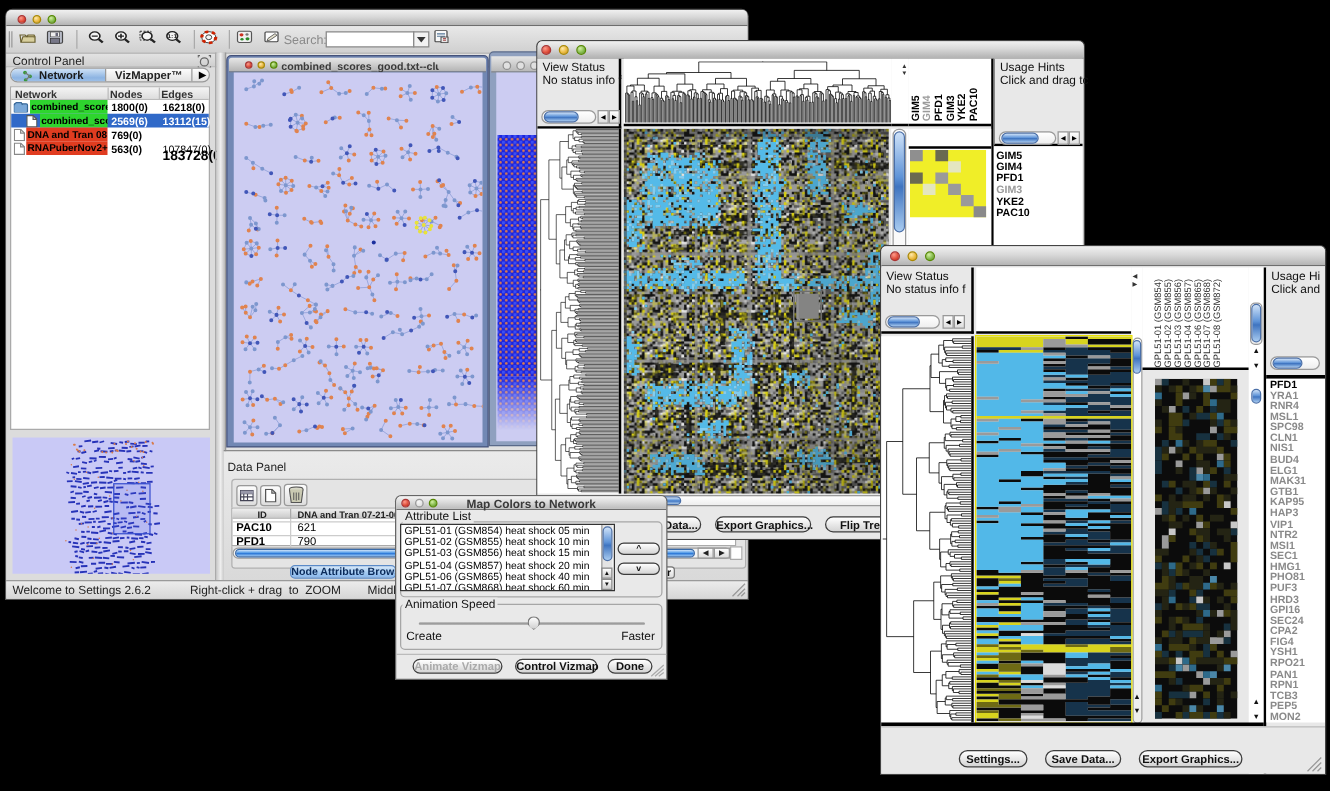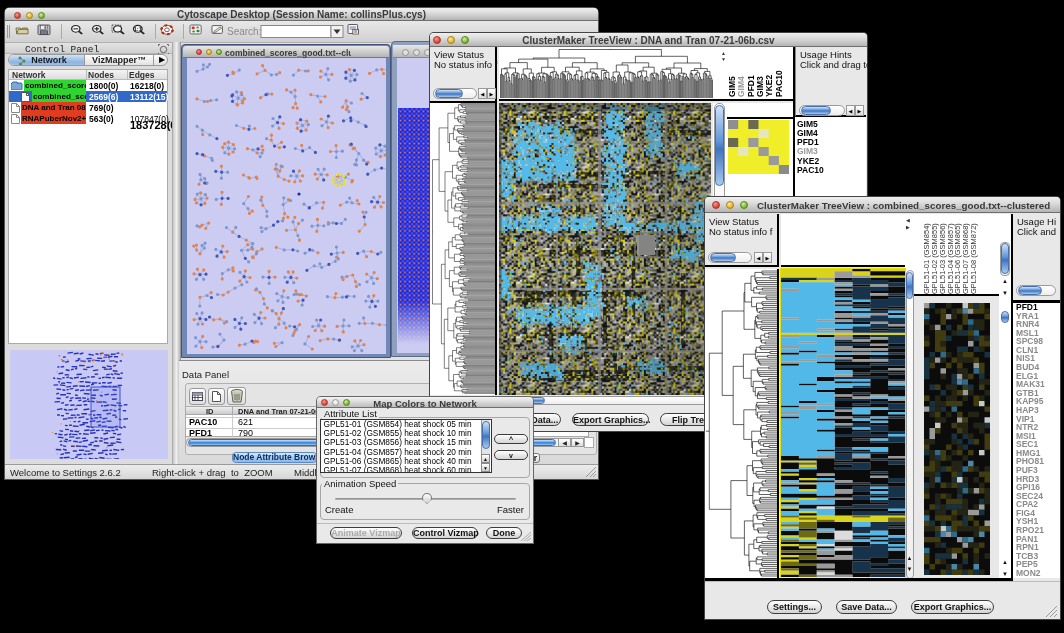--- a/index.html
+++ b/index.html
@@ -22,21 +22,20 @@
 </style></head><body>
 <div id="stage">
 
 <div class="win" style="left:5px;top:8px;width:593px;height:471px;background:#e2e2e2;border-radius:5px 5px 0 0;box-shadow:0 0 0 1px #555;">
  <div class="tbar" style="height:13px;"></div>
  <div class="lights" style="left:9px;top:4px;">
         <div class="lt r"></div>
         <div class="lt y"></div>
         <div class="lt g"></div>
       </div>
- <div class="ttl" style="top:1px;font-size:10px;">Cytoscape Desktop (Session Name: collinsPlus.cys)</div>
 
  <div class="abs" style="left:0;top:13px;width:593px;height:21px;background:linear-gradient(#e8e8e8,#d0d0d0);">
   <svg width="593" height="21">
    <g stroke="#999">
             <line x1="2.5" y1="4" x2="2.5" y2="17"></line>
             <line x1="4.5" y1="4" x2="4.5" y2="17"></line>
           </g>
    <g transform="translate(11,4.5) scale(0.8,0.64)">
             <path d="M1 13L3 6h4l1-2h6l1 2h0v7z" fill="#d8cf9e" stroke="#6a6030" stroke-width="1.2"></path>
             <path d="M1 13L0 4h5l2 2h7v1" fill="none" stroke="#6a6030" stroke-width="1.2"></path>
@@ -103,21 +102,21 @@
             <rect x="0" y="0" width="12" height="14" rx="1" fill="#f8f8f8" stroke="#444" stroke-width="1.2"></rect>
             <line x1="2" y1="4" x2="10" y2="4" stroke="#579" stroke-width="1.4"></line>
             <line x1="2" y1="7" x2="10" y2="7" stroke="#579" stroke-width="1.4"></line>
             <rect x="6" y="8" width="7" height="7" fill="#e8e8e8" stroke="#444"></rect>
             <path d="M8 10h3M8 12h3" stroke="#933" stroke-width="1"></path>
           </g>
   </svg>
  </div>
 
  <div class="abs" style="left:0;top:34px;width:593px;height:12px;background:linear-gradient(#e3e3e3,#cfcfcf);border-top:1px solid #b0b0b0;border-bottom:1px solid #b5b5b5;">
-  <div class="abs" style="left:20px;top:1px;font-size:9.5px;color:#222;font-family:Liberation Mono, monospace;">Control Panel</div>
+  <div class="abs" style="left:5px;top:1px;font-size:9.5px;color:#222;">Control Panel</div>
   <svg class="abs" style="left:153px;top:0.5px;" width="11" height="11">
           <circle cx="5.5" cy="5.5" r="3.2" fill="none" stroke="#666" stroke-width="1"></circle>
           <path d="M0.5 2v-1.5h1.5M9 0.5h1.5V2M10.5 9v1.5H9M2 10.5H0.5V9" stroke="#666" fill="none"></path>
         </svg>
  </div>
 
  <div class="abs" style="left:0;top:46px;width:167px;height:410px;background:#dcdcdc;">
 
   <div class="abs" style="left:3px;top:0px;width:160px;height:12px;background:linear-gradient(#fdfdfd,#e2e2e2);border:1px solid #9a9a9a;border-radius:6px;overflow:hidden;">
    <div class="abs" style="left:0;top:0;width:76px;height:12px;background:linear-gradient(#cfe2f6,#8db4e2 60%,#a9c8ec);border-right:1px solid #9a9a9a;text-align:center;font-size:9px;font-weight:bold;color:#1a1a1a;line-height:11px;">&nbsp;&nbsp;Network</div>
@@ -309,21 +308,20 @@
  </div>
 </div>
 
 <div class="win" style="left:430px;top:33px;width:437px;height:398px;background:#e8e8e8;box-shadow:0 0 0 1px #444;border-radius:4px 4px 0 0;">
  <div class="tbar" style="height:14px;"></div>
  <div class="lights" style="left:3px;top:3px;gap:6px;">
         <div class="lt r" style="width:8px;height:8px;"></div>
         <div class="lt y" style="width:8px;height:8px;"></div>
         <div class="lt g" style="width:8px;height:8px;"></div>
       </div>
- <div class="ttl" style="top:1.5px;font-size:10px;">ClusterMaker TreeView : DNA and Tran 07-21-06b.csv</div>
 
  <div class="abs panel" style="left:0;top:14px;width:67px;height:56px;border-right:2px solid #000;border-bottom:2px solid #000;">
   <div class="abs" style="left:4px;top:3px;font-size:9.5px;color:#111;line-height:9.5px;white-space:nowrap;">View Status<br>No status info f</div>
   <div class="sbtrack" style="left:3px;top:41px;width:44px;height:11px;"></div>
   <div class="sbthumb" style="left:5px;top:42px;width:28px;height:9px;"></div>
   <div class="abs" style="left:48px;top:41px;width:9px;height:11px;background:linear-gradient(#fff,#ddd);border:1px solid #999;font-size:5px;text-align:center;line-height:11px;">◀</div>
   <div class="abs" style="left:57px;top:41px;width:9px;height:11px;background:linear-gradient(#fff,#ddd);border:1px solid #999;font-size:5px;text-align:center;line-height:11px;">▶</div>
  </div>
 
  <div class="abs" style="left:69px;top:14px;width:214px;height:54px;background:#fff;border-bottom:2px solid #000;overflow:hidden;">
@@ -450,21 +448,20 @@
  <div class="mbtn" style="left:230px;top:380px;width:70px;height:13px;font-size:9px;line-height:12px;">Flip Tree N</div>
 </div>
 
 <div class="win" style="left:705px;top:197px;width:355px;height:422px;background:#e8e8e8;box-shadow:0 0 0 1px #444;border-radius:4px 4px 0 0;">
  <div class="tbar" style="height:16px;"></div>
  <div class="lights" style="left:7px;top:4px;gap:6px;">
         <div class="lt r" style="width:8px;height:8px;"></div>
         <div class="lt y" style="width:8px;height:8px;"></div>
         <div class="lt g" style="width:8px;height:8px;"></div>
       </div>
- <div class="ttl" style="top:3px;left:52px;width:290px;font-size:9.8px;">ClusterMaker TreeView : combined_scores_good.txt--clustered</div>
 
  <div class="abs panel" style="left:0;top:17px;width:74px;height:53px;border-right:2px solid #000;border-bottom:2px solid #000;">
   <div class="abs" style="left:4px;top:3px;font-size:9.5px;color:#111;line-height:9.5px;white-space:nowrap;">View Status<br>No status info f</div>
   <div class="sbtrack" style="left:3px;top:38px;width:44px;height:11px;"></div>
   <div class="sbthumb" style="left:5px;top:39px;width:26px;height:9px;"></div>
   <div class="abs" style="left:49px;top:38px;width:9px;height:11px;background:linear-gradient(#fff,#ddd);border:1px solid #999;font-size:5px;text-align:center;line-height:11px;">◀</div>
   <div class="abs" style="left:58px;top:38px;width:9px;height:11px;background:linear-gradient(#fff,#ddd);border:1px solid #999;font-size:5px;text-align:center;line-height:11px;">▶</div>
  </div>
 
  <div class="abs" style="left:76px;top:17px;width:124px;height:53px;background:#fff;border-bottom:2px solid #000;"></div>

